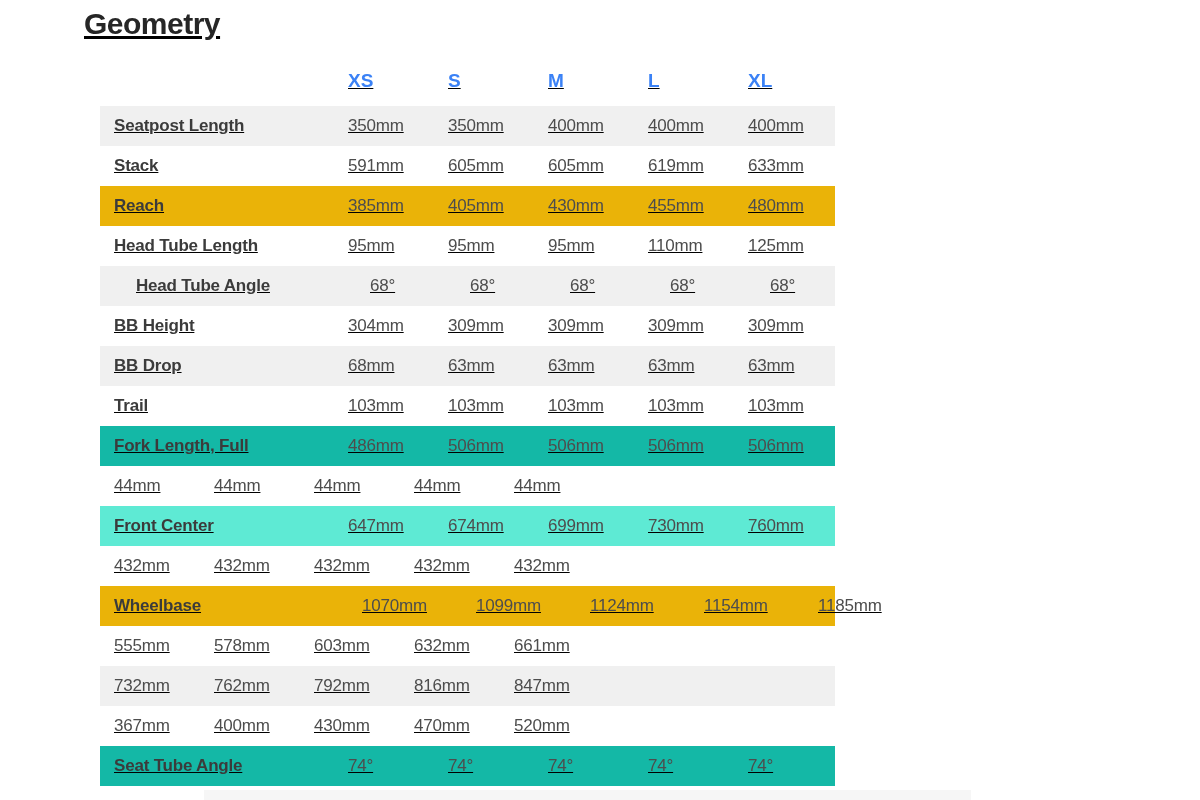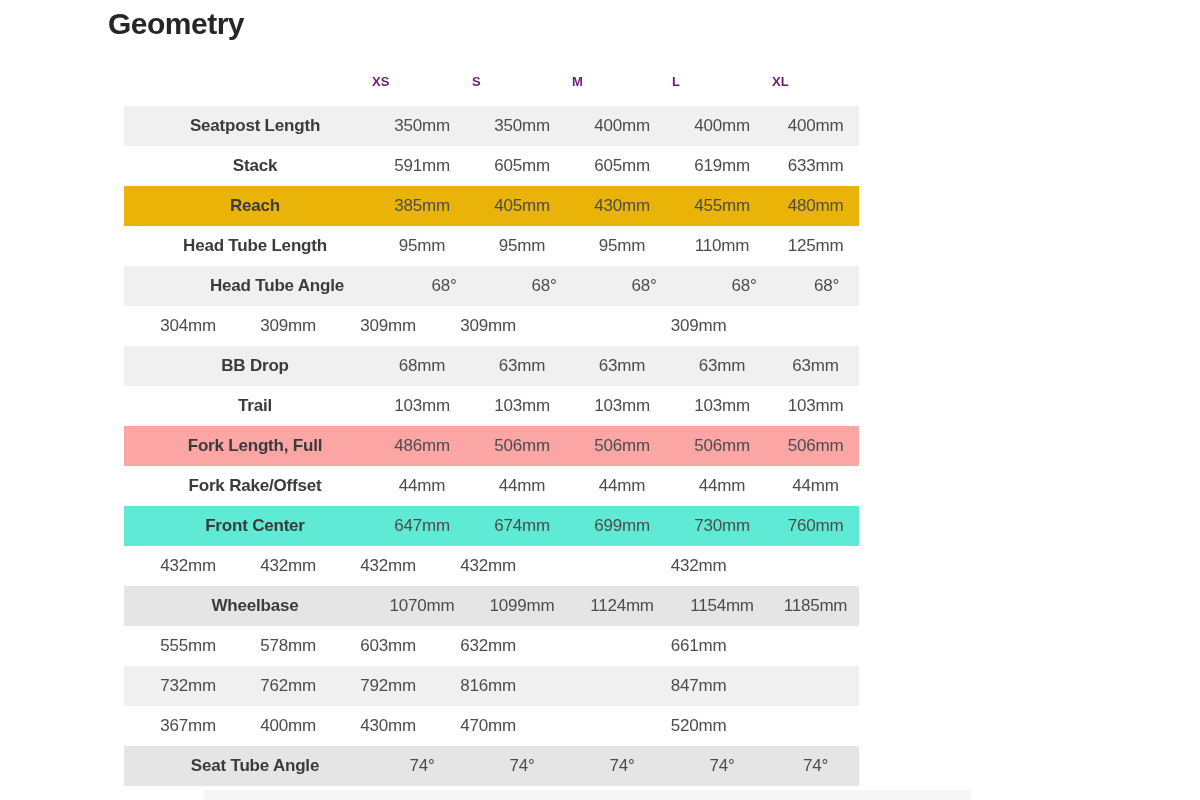--- a/index.html
+++ b/index.html
@@ -4,22 +4,23 @@
 <style>
   * { margin: 0; padding: 0; box-sizing: border-box; }
   html, body {
     width: 1200px;
     height: 800px;
     background: #ffffff;
     overflow: hidden;
     font-family: "Liberation Sans", sans-serif;
   }
   .content {
-    margin-left: 108px;
+    margin-left: 84px;
     width: 767px;
+    text-decoration: underline;
   }
   h1.section-title {
     padding-top: 3px;
     font-size: 30px;
     line-height: 42px;
     font-weight: bold;
     letter-spacing: -0.5px;
     color: #262626;
   }
   .geo-table {
@@ -32,21 +33,20 @@
   }
   .geo-header-row {
     margin: 0 16px;
     padding-left: 14px;
   }
   .geo-rows {
     margin: 5px 16px 0 16px;
   }
   .geo-row {
     padding-left: 14px;
-    text-align: center;
   }
   .row-label {
     flex: 0 0 234px;
     font-size: 17px;
     font-weight: bold;
     letter-spacing: -0.2px;
     color: #3b3b3b;
     white-space: nowrap;
     overflow: hidden;
   }
@@ -54,23 +54,23 @@
     flex: 0 0 100px;
     font-size: 17px;
     font-weight: normal;
     letter-spacing: -0.2px;
     color: #4d4d4d;
     white-space: nowrap;
   }
   .row-value:last-child { flex: 1 1 auto; }
   .col-head {
     flex: 0 0 100px;
-    font-size: 13px;
+    font-size: 19px;
     font-weight: bold;
-    color: #701a75;
+    color: #3b82f6;
   }
   .col-head:last-child { flex: 1 1 auto; }
   .head-spacer { flex: 0 0 234px; }
   .next-band {
     margin-left: 204px;
     margin-top: 4px;
     width: 767px;
     height: 12px;
   }
 </style>
@@ -124,20 +124,21 @@
         </div>
         <div class="geo-row" style="background: rgb(240, 240, 240); padding-left: 36px;">
           <span class="row-label">Head Tube Angle</span>
           <span class="row-value">68°</span>
           <span class="row-value">68°</span>
           <span class="row-value">68°</span>
           <span class="row-value">68°</span>
           <span class="row-value">68°</span>
         </div>
         <div class="geo-row">
+          <span class="row-label">BB Height</span>
           <span class="row-value">304mm</span>
           <span class="row-value">309mm</span>
           <span class="row-value">309mm</span>
           <span class="row-value">309mm</span>
           <span class="row-value">309mm</span>
         </div>
         <div class="geo-row" style="background: rgb(240, 240, 240);">
           <span class="row-label">BB Drop</span>
           <span class="row-value">68mm</span>
           <span class="row-value">63mm</span>
@@ -146,30 +147,29 @@
           <span class="row-value">63mm</span>
         </div>
         <div class="geo-row">
           <span class="row-label">Trail</span>
           <span class="row-value">103mm</span>
           <span class="row-value">103mm</span>
           <span class="row-value">103mm</span>
           <span class="row-value">103mm</span>
           <span class="row-value">103mm</span>
         </div>
-        <div class="geo-row" style="background: #fca5a5;">
+        <div class="geo-row" style="background: #14b8a6;">
           <span class="row-label">Fork Length, Full</span>
           <span class="row-value">486mm</span>
           <span class="row-value">506mm</span>
           <span class="row-value">506mm</span>
           <span class="row-value">506mm</span>
           <span class="row-value">506mm</span>
         </div>
         <div class="geo-row">
-          <span class="row-label">Fork Rake/Offset</span>
           <span class="row-value">44mm</span>
           <span class="row-value">44mm</span>
           <span class="row-value">44mm</span>
           <span class="row-value">44mm</span>
           <span class="row-value">44mm</span>
         </div>
         <div class="geo-row" style="background: #5eead4;">
           <span class="row-label">Front Center</span>
           <span class="row-value">647mm</span>
           <span class="row-value">674mm</span>
@@ -177,21 +177,21 @@
           <span class="row-value">730mm</span>
           <span class="row-value">760mm</span>
         </div>
         <div class="geo-row">
           <span class="row-value">432mm</span>
           <span class="row-value">432mm</span>
           <span class="row-value">432mm</span>
           <span class="row-value">432mm</span>
           <span class="row-value">432mm</span>
         </div>
-        <div class="geo-row" style="background: #e5e5e5;">
+        <div class="geo-row" style="background: #eab308; gap: 14px;">
           <span class="row-label">Wheelbase</span>
           <span class="row-value">1070mm</span>
           <span class="row-value">1099mm</span>
           <span class="row-value">1124mm</span>
           <span class="row-value">1154mm</span>
           <span class="row-value">1185mm</span>
         </div>
         <div class="geo-row">
           <span class="row-value">555mm</span>
           <span class="row-value">578mm</span>
@@ -206,21 +206,21 @@
           <span class="row-value">816mm</span>
           <span class="row-value">847mm</span>
         </div>
         <div class="geo-row">
           <span class="row-value">367mm</span>
           <span class="row-value">400mm</span>
           <span class="row-value">430mm</span>
           <span class="row-value">470mm</span>
           <span class="row-value">520mm</span>
         </div>
-        <div class="geo-row" style="background: #e5e5e5;">
+        <div class="geo-row" style="background: #14b8a6;">
           <span class="row-label">Seat Tube Angle</span>
           <span class="row-value">74°</span>
           <span class="row-value">74°</span>
           <span class="row-value">74°</span>
           <span class="row-value">74°</span>
           <span class="row-value">74°</span>
         </div>
       </div>
   </div>
 </div>

